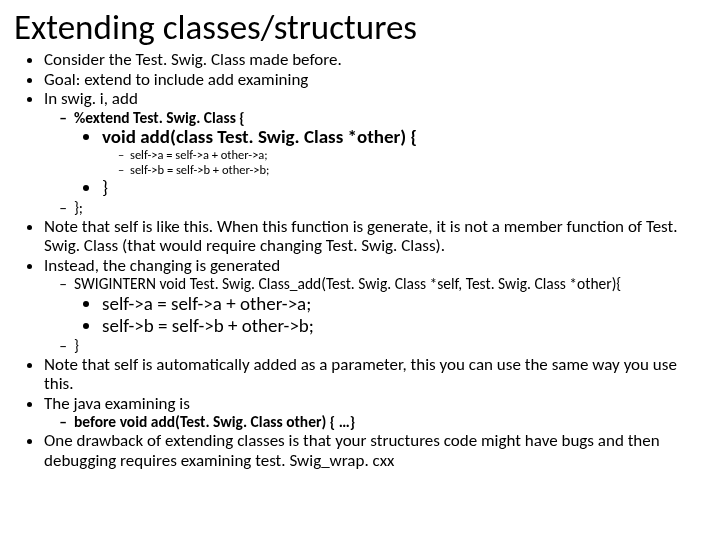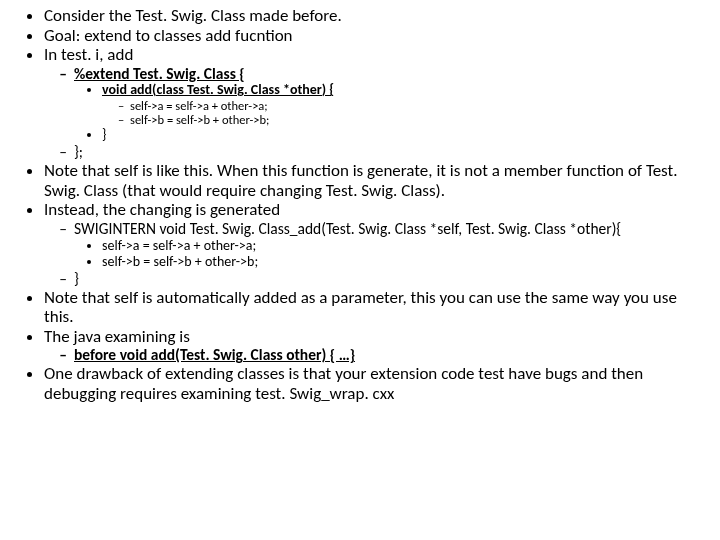--- a/index.html
+++ b/index.html
@@ -41,34 +41,35 @@
     list-style-type: "–  ";
     padding-left: 28px;
   }
   li {
     margin: 0;
     padding: 0;
   }
   li.b1 { font-size: 17px; line-height: 1.15; }
   li.b2 { font-size: 15.5px; line-height: 1.15; font-weight: 400; }
   li.b2.bold { font-weight: 700; }
-  li.b3 { font-size: 14px; line-height: 1.15; }
+  li.b3 { font-size: 19px; line-height: 1.15; }
   li.b3.bold { font-weight: 700; }
   li.b4 { font-size: 12.5px; line-height: 1.15; }
-  .bold { font-weight: 700; text-decoration: underline; }
+  .bold { font-weight: 700; }
 </style>
 </head>
 <body>
 
 <div class="slide">
+  <h1>Extending classes/structures</h1>
 
   <ul>
     <li class="b1">Consider the Test. Swig. Class made before.</li>
-    <li class="b1">Goal: extend to classes add fucntion</li>
-    <li class="b1">In test. i, add</li>
+    <li class="b1">Goal: extend to include add examining</li>
+    <li class="b1">In swig. i, add</li>
 
     <ul class="lv2">
       <li class="b2 bold">%extend Test. Swig. Class {</li>
       <ul class="lv3">
         <li class="b3 bold">void add(class Test. Swig. Class *other) {</li>
         <ul class="lv4">
           <li class="b4">self-&gt;a = self-&gt;a + other-&gt;a;</li>
           <li class="b4">self-&gt;b = self-&gt;b + other-&gt;b;</li>
         </ul>
         <li class="b3">}</li>
@@ -88,15 +89,15 @@
       <li class="b2">}</li>
     </ul>
 
     <li class="b1">Note that self is automatically added as a parameter, this you can use the same way you use this.</li>
     <li class="b1">The java examining is</li>
 
     <ul class="lv2">
       <li class="b2 bold">before void add(Test. Swig. Class other) { …}</li>
     </ul>
 
-    <li class="b1">One drawback of extending classes is that your extension code test have bugs and then debugging requires examining test. Swig_wrap. cxx</li>
+    <li class="b1">One drawback of extending classes is that your structures code might have bugs and then debugging requires examining test. Swig_wrap. cxx</li>
   </ul>
 </div>
 
 </body></html>

